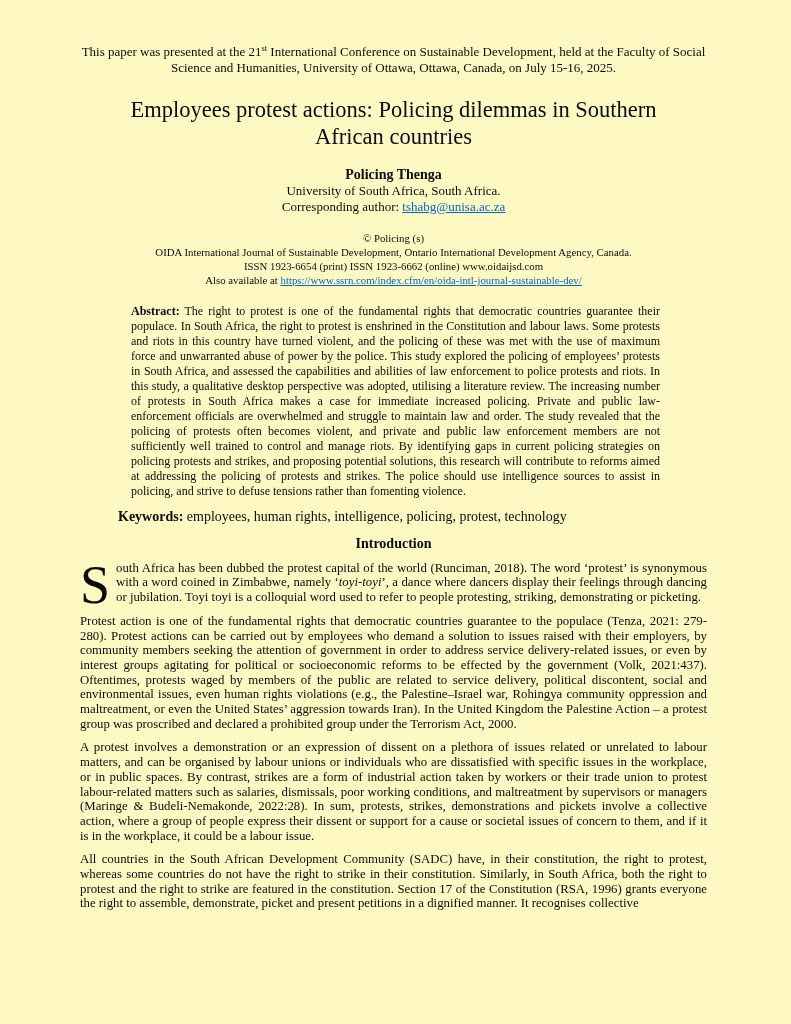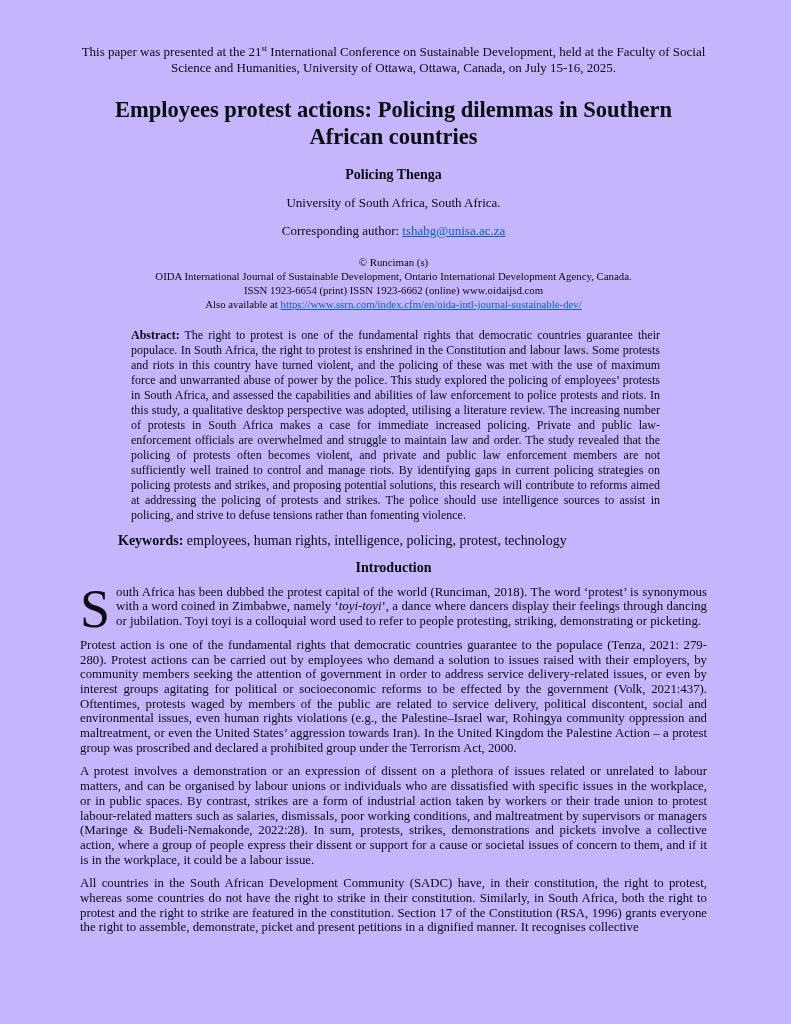--- a/index.html
+++ b/index.html
@@ -1,43 +1,43 @@
 <!DOCTYPE html>
 <html><head>
 <meta charset="utf-8">
 <style>
   html, body { margin: 0; padding: 0; background: #ffffff; }
   .page {
     width: 791px;
     height: 1024px;
     margin: 0 auto;
-    background: #c4b5fd;
+    background: #fef9c3;
     color: #0b0b0b;
     font-family: "Liberation Serif", serif;
     box-sizing: border-box;
     padding: 44px 84px 0 80px;
     overflow: hidden;
   }
   .conf-note {
     text-align: center;
     font-size: 13px;
     line-height: 16px;
     margin: 0;
   }
   .conf-note sup { font-size: 8.5px; line-height: 0; }
   .title {
     text-align: center;
     font-size: 22.5px;
     line-height: 27px;
-    font-weight: bold;
+    font-weight: normal;
     margin: 20px 20px 0;
   }
   .author-block { text-align: center; margin-top: 16px; }
   .author-name { font-weight: bold; font-size: 14px; line-height: 17px; margin: 0; }
-  .affiliation { font-size: 13px; line-height: 16px; margin: 12px; }
+  .affiliation { font-size: 13px; line-height: 16px; margin: 0; }
   .corresponding { font-size: 13px; line-height: 16px; margin: 0; }
   .pub-block {
     text-align: center;
     font-size: 10.8px;
     line-height: 14px;
     margin-top: 16px;
   }
   .pub-block p { margin: 0; }
   .abstract {
     text-align: justify;
@@ -80,21 +80,21 @@
 
   <h1 class="title">Employees protest actions: Policing dilemmas in Southern African countries</h1>
 
   <div class="author-block">
     <p class="author-name">Policing Thenga</p>
     <p class="affiliation">University of South Africa, South Africa.</p>
     <p class="corresponding"><span>Corresponding author: </span><a class="link" href="#">tshabg@unisa.ac.za</a></p>
   </div>
 
   <div class="pub-block">
-    <p>© Runciman (s)</p>
+    <p>© Policing (s)</p>
     <p>OIDA International Journal of Sustainable Development, Ontario International Development Agency, Canada.</p>
     <p>ISSN 1923-6654 (print) ISSN 1923-6662 (online) www.oidaijsd.com</p>
     <p><span>Also available at </span><a class="link" href="#">https://www.ssrn.com/index.cfm/en/oida-intl-journal-sustainable-dev/</a></p>
   </div>
 
   <p class="abstract"><b>Abstract:</b><span> The right to protest is one of the fundamental rights that democratic countries guarantee their populace. In South Africa, the right to protest is enshrined in the Constitution and labour laws. Some protests and riots in this country have turned violent, and the policing of these was met with the use of maximum force and unwarranted abuse of power by the police. This study explored the policing of employees’ protests in South Africa, and assessed the capabilities and abilities of law enforcement to police protests and riots. In this study, a qualitative desktop perspective was adopted, utilising a literature review. The increasing number of protests in South Africa makes a case for immediate increased policing. Private and public law-enforcement officials are overwhelmed and struggle to maintain law and order. The study revealed that the policing of protests often becomes violent, and private and public law enforcement members are not sufficiently well trained to control and manage riots. By identifying gaps in current policing strategies on policing protests and strikes, and proposing potential solutions, this research will contribute to reforms aimed at addressing the policing of protests and strikes. The police should use intelligence sources to assist in policing, and strive to defuse tensions rather than fomenting violence.</span></p>
 
   <p class="keywords"><b>Keywords:</b><span> employees, human rights, intelligence, policing, protest, technology</span></p>
 
   <h2 class="section-heading">Introduction</h2>

